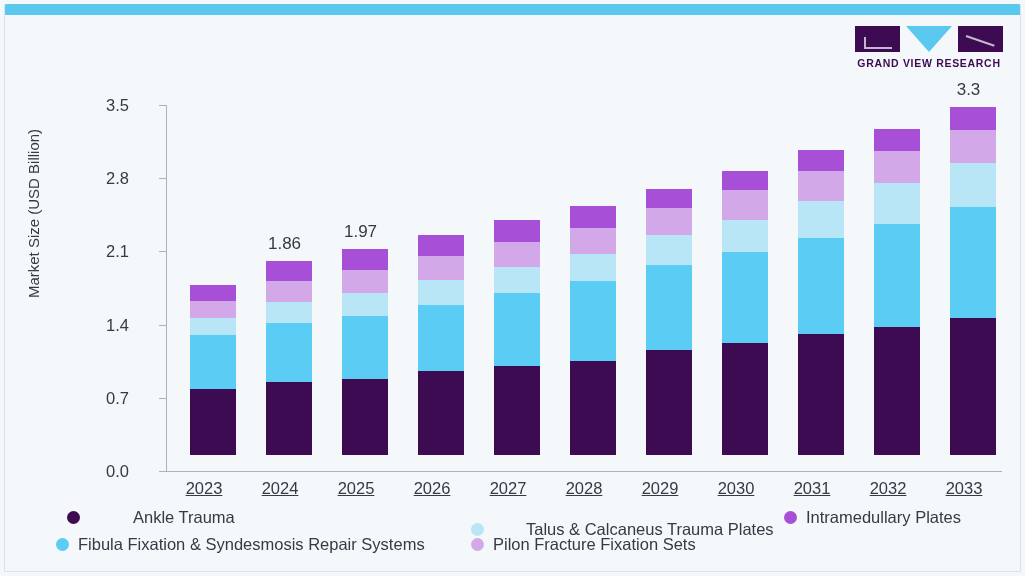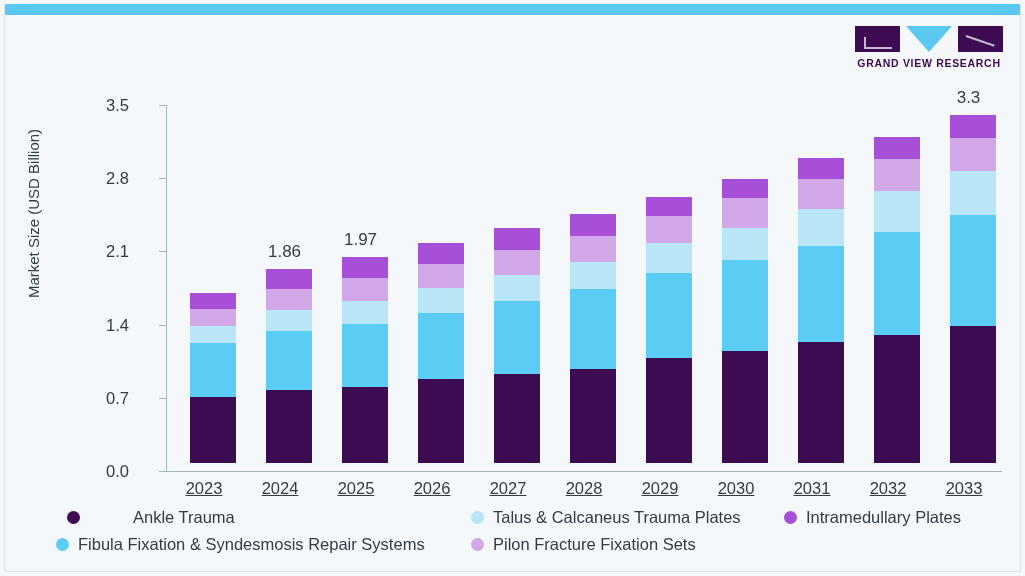--- a/index.html
+++ b/index.html
@@ -153,21 +153,21 @@
     width: 836px;
     height: 1px;
     background: #A8B4BC;
   }
   .bar-group {
     position: absolute;
     bottom: 105px;
   }
   .bar {
     position: absolute;
-    bottom: 8px;
+    bottom: 16px;
     width: 100%;
     padding-left: 9px;
   }
   .seg { width: 100%; }
   .bar-label {
     position: absolute;
     bottom: 100%;
     left: 50%;
     transform: translateX(-50%);
     margin-bottom: 7px;
@@ -362,21 +362,21 @@
 
   <div class="legend" id="legend">
       <div class="legend-item" style="left: 11px; top: 0px; gap: 44px;">
         <span class="legend-dot" style="background: rgb(60, 11, 81);"></span>
         <span class="legend-label">Ankle Trauma</span>
       </div>
       <div class="legend-item" style="left: 0px; top: 27px;">
         <span class="legend-dot" style="background: rgb(91, 205, 245);"></span>
         <span class="legend-label">Fibula Fixation &amp; Syndesmosis Repair Systems</span>
       </div>
-      <div class="legend-item" style="left: 415px; top: 0px;">
+      <div class="legend-item" style="left: 415px; top: 12px; gap: 33px;">
         <span class="legend-dot" style="background: rgb(184, 230, 247);"></span>
         <span class="legend-label">Talus &amp; Calcaneus Trauma Plates</span>
       </div>
       <div class="legend-item" style="left: 415px; top: 27px;">
         <span class="legend-dot" style="background: rgb(210, 168, 232);"></span>
         <span class="legend-label">Pilon Fracture Fixation Sets</span>
       </div>
       <div class="legend-item" style="left: 728px; top: 0px;">
         <span class="legend-dot" style="background: rgb(168, 79, 216);"></span>
         <span class="legend-label">Intramedullary Plates</span>

